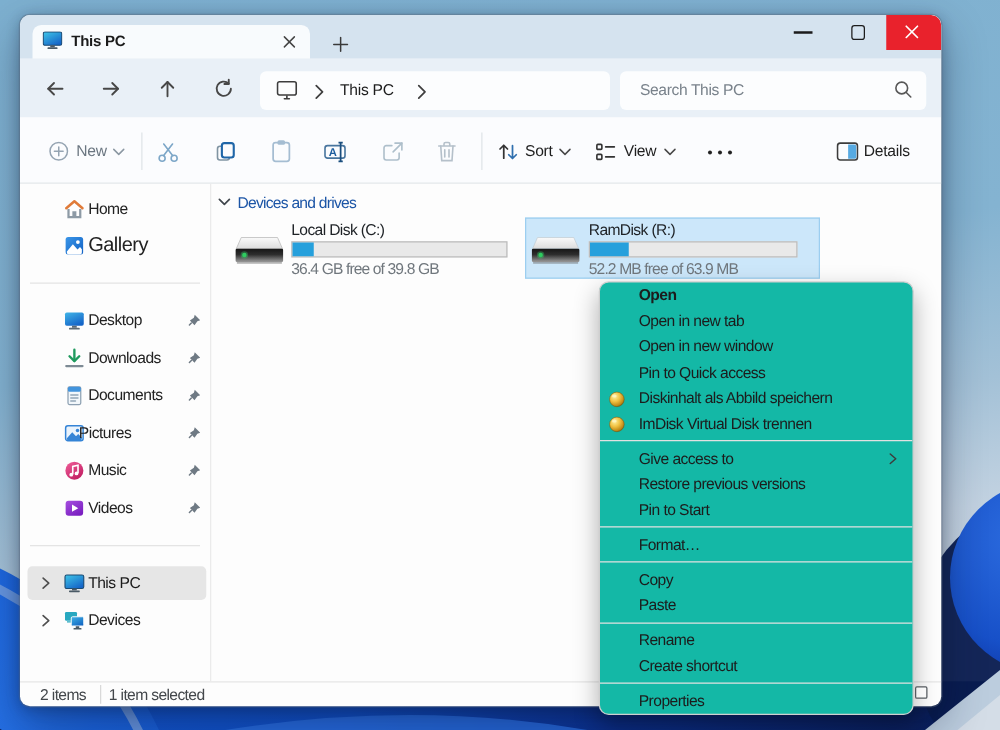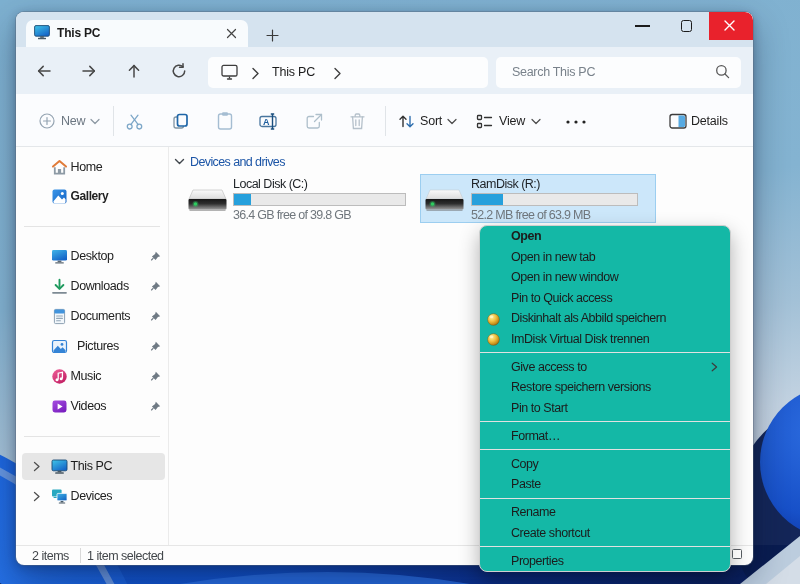--- a/index.html
+++ b/index.html
@@ -260,21 +260,21 @@
           <linearGradient id="gal" x1="0" y1="0" x2="1" y2="1">
             <stop offset="0" stop-color="#3b96e8"></stop>
             <stop offset="1" stop-color="#1262c4"></stop>
           </linearGradient>
         </defs>
         <rect x="1.5" y="1.5" width="14" height="14" rx="2" fill="url(#gal)"></rect>
         <circle cx="11.3" cy="5.6" r="1.5" fill="#ffffff"></circle>
         <path d="M2.5 13.2 L7.3 7.4 L11 11.6 L13 9.6 L14.5 11.3 V14 A1.5 1.5 0 0 1 13 15.5 H4 A1.5 1.5 0 0 1 2.5 14 Z" fill="#ffffff"></path>
       </svg>
   </div>
-  <div class="ab txt" style="left:70.5px;top:187px;height:19px;line-height:19px;font-size:12px;letter-spacing:-0.4px;color:#222;font-weight:bold;">Gallery</div>
+  <div class="ab txt" style="left:70.5px;top:187px;height:19px;line-height:19px;font-size:16px;letter-spacing:-0.4px;color:#222;">Gallery</div>
   <div class="ab" style="left:24px;top:226px;width:136px;height:1px;background:#e4e4e4;"></div>
   <div class="ab" style="left:51px;top:248px;width:17px;height:17px;">
     <svg width="17" height="17" viewBox="0 0 17 17">
         <defs>
           <linearGradient id="dsk" x1="0" y1="0" x2="0.6" y2="1">
             <stop offset="0" stop-color="#41b5e8"></stop>
             <stop offset="1" stop-color="#1565c8"></stop>
           </linearGradient>
         </defs>
         <rect x="1" y="2" width="15" height="10.6" rx="1.4" fill="url(#dsk)"></rect>
@@ -301,21 +301,21 @@
       </svg>
   </div>
   <div class="ab txt" style="left:70.5px;top:307px;height:19px;line-height:19px;font-size:12.5px;letter-spacing:-0.4px;color:#222;">Documents</div>
   <div class="ab" style="left:51px;top:338px;width:17px;height:17px;">
     <svg width="17" height="17" viewBox="0 0 17 17">
         <rect x="1.5" y="2.5" width="14" height="12" rx="1.8" fill="#eaf3fc" stroke="#3584d6" stroke-width="1.2"></rect>
         <circle cx="11" cy="6.4" r="1.4" fill="#3584d6"></circle>
         <path d="M2.5 12.6 L6.8 7.8 L9.8 11 L11.6 9.2 L14.5 12.2 V13 A1.4 1.4 0 0 1 13.1 14.4 H3.9 A1.4 1.4 0 0 1 2.5 13 Z" fill="#3584d6"></path>
       </svg>
   </div>
-  <div class="ab txt" style="left:77px;top:337px;height:19px;line-height:19px;font-size:12.5px;letter-spacing:-0.4px;color:#222;">Pictures</div>
+  <div class="ab txt" style="left:63px;top:337px;height:19px;line-height:19px;font-size:12.5px;letter-spacing:-0.4px;color:#222;">Pictures</div>
   <div class="ab" style="left:51px;top:368px;width:17px;height:17px;">
     <svg width="17" height="17" viewBox="0 0 17 17">
         <defs>
           <linearGradient id="mus" x1="0" y1="0" x2="0.7" y2="1">
             <stop offset="0" stop-color="#f0609a"></stop>
             <stop offset="1" stop-color="#c21f63"></stop>
           </linearGradient>
         </defs>
         <circle cx="8.5" cy="8.5" r="7.2" fill="url(#mus)"></circle>
         <path d="M7.2 11.6 V5.2 L11.4 4.2 V10.6" stroke="#ffffff" stroke-width="1.3" fill="none"></path>
@@ -477,21 +477,21 @@
             <ellipse cx="4.8" cy="4" rx="2" ry="1.3" fill="#fff6c8" opacity="0.8"></ellipse>
           </svg></span>Diskinhalt als Abbild speichern</div>
     <div class="mi mic"><span class="coin"><svg width="13" height="13" viewBox="0 0 14 14">
             <circle cx="7" cy="7" r="6.3" fill="url(#au1)" stroke="#7a5a10" stroke-width="0.5"></circle>
             <ellipse cx="4.8" cy="4" rx="2" ry="1.3" fill="#fff6c8" opacity="0.8"></ellipse>
           </svg></span>ImDisk Virtual Disk trennen</div>
     <div class="msep"></div>
     <div class="mi">Give access to<svg style="position:absolute;right:12px;top:5.5px" width="7" height="10" viewBox="0 0 7 10">
           <path d="M1.2 1.2 L5.6 5 L1.2 8.8" stroke="#3c3c3c" stroke-width="1.2" fill="none" stroke-linecap="round" stroke-linejoin="round"></path>
         </svg></div>
-    <div class="mi">Restore speichern versions</div>
+    <div class="mi">Restore previous versions</div>
     <div class="mi">Pin to Start</div>
     <div class="msep"></div>
     <div class="mi">Format…</div>
     <div class="msep"></div>
     <div class="mi">Copy</div>
     <div class="mi">Paste</div>
     <div class="msep"></div>
     <div class="mi">Rename</div>
     <div class="mi">Create shortcut</div>
     <div class="msep"></div>

